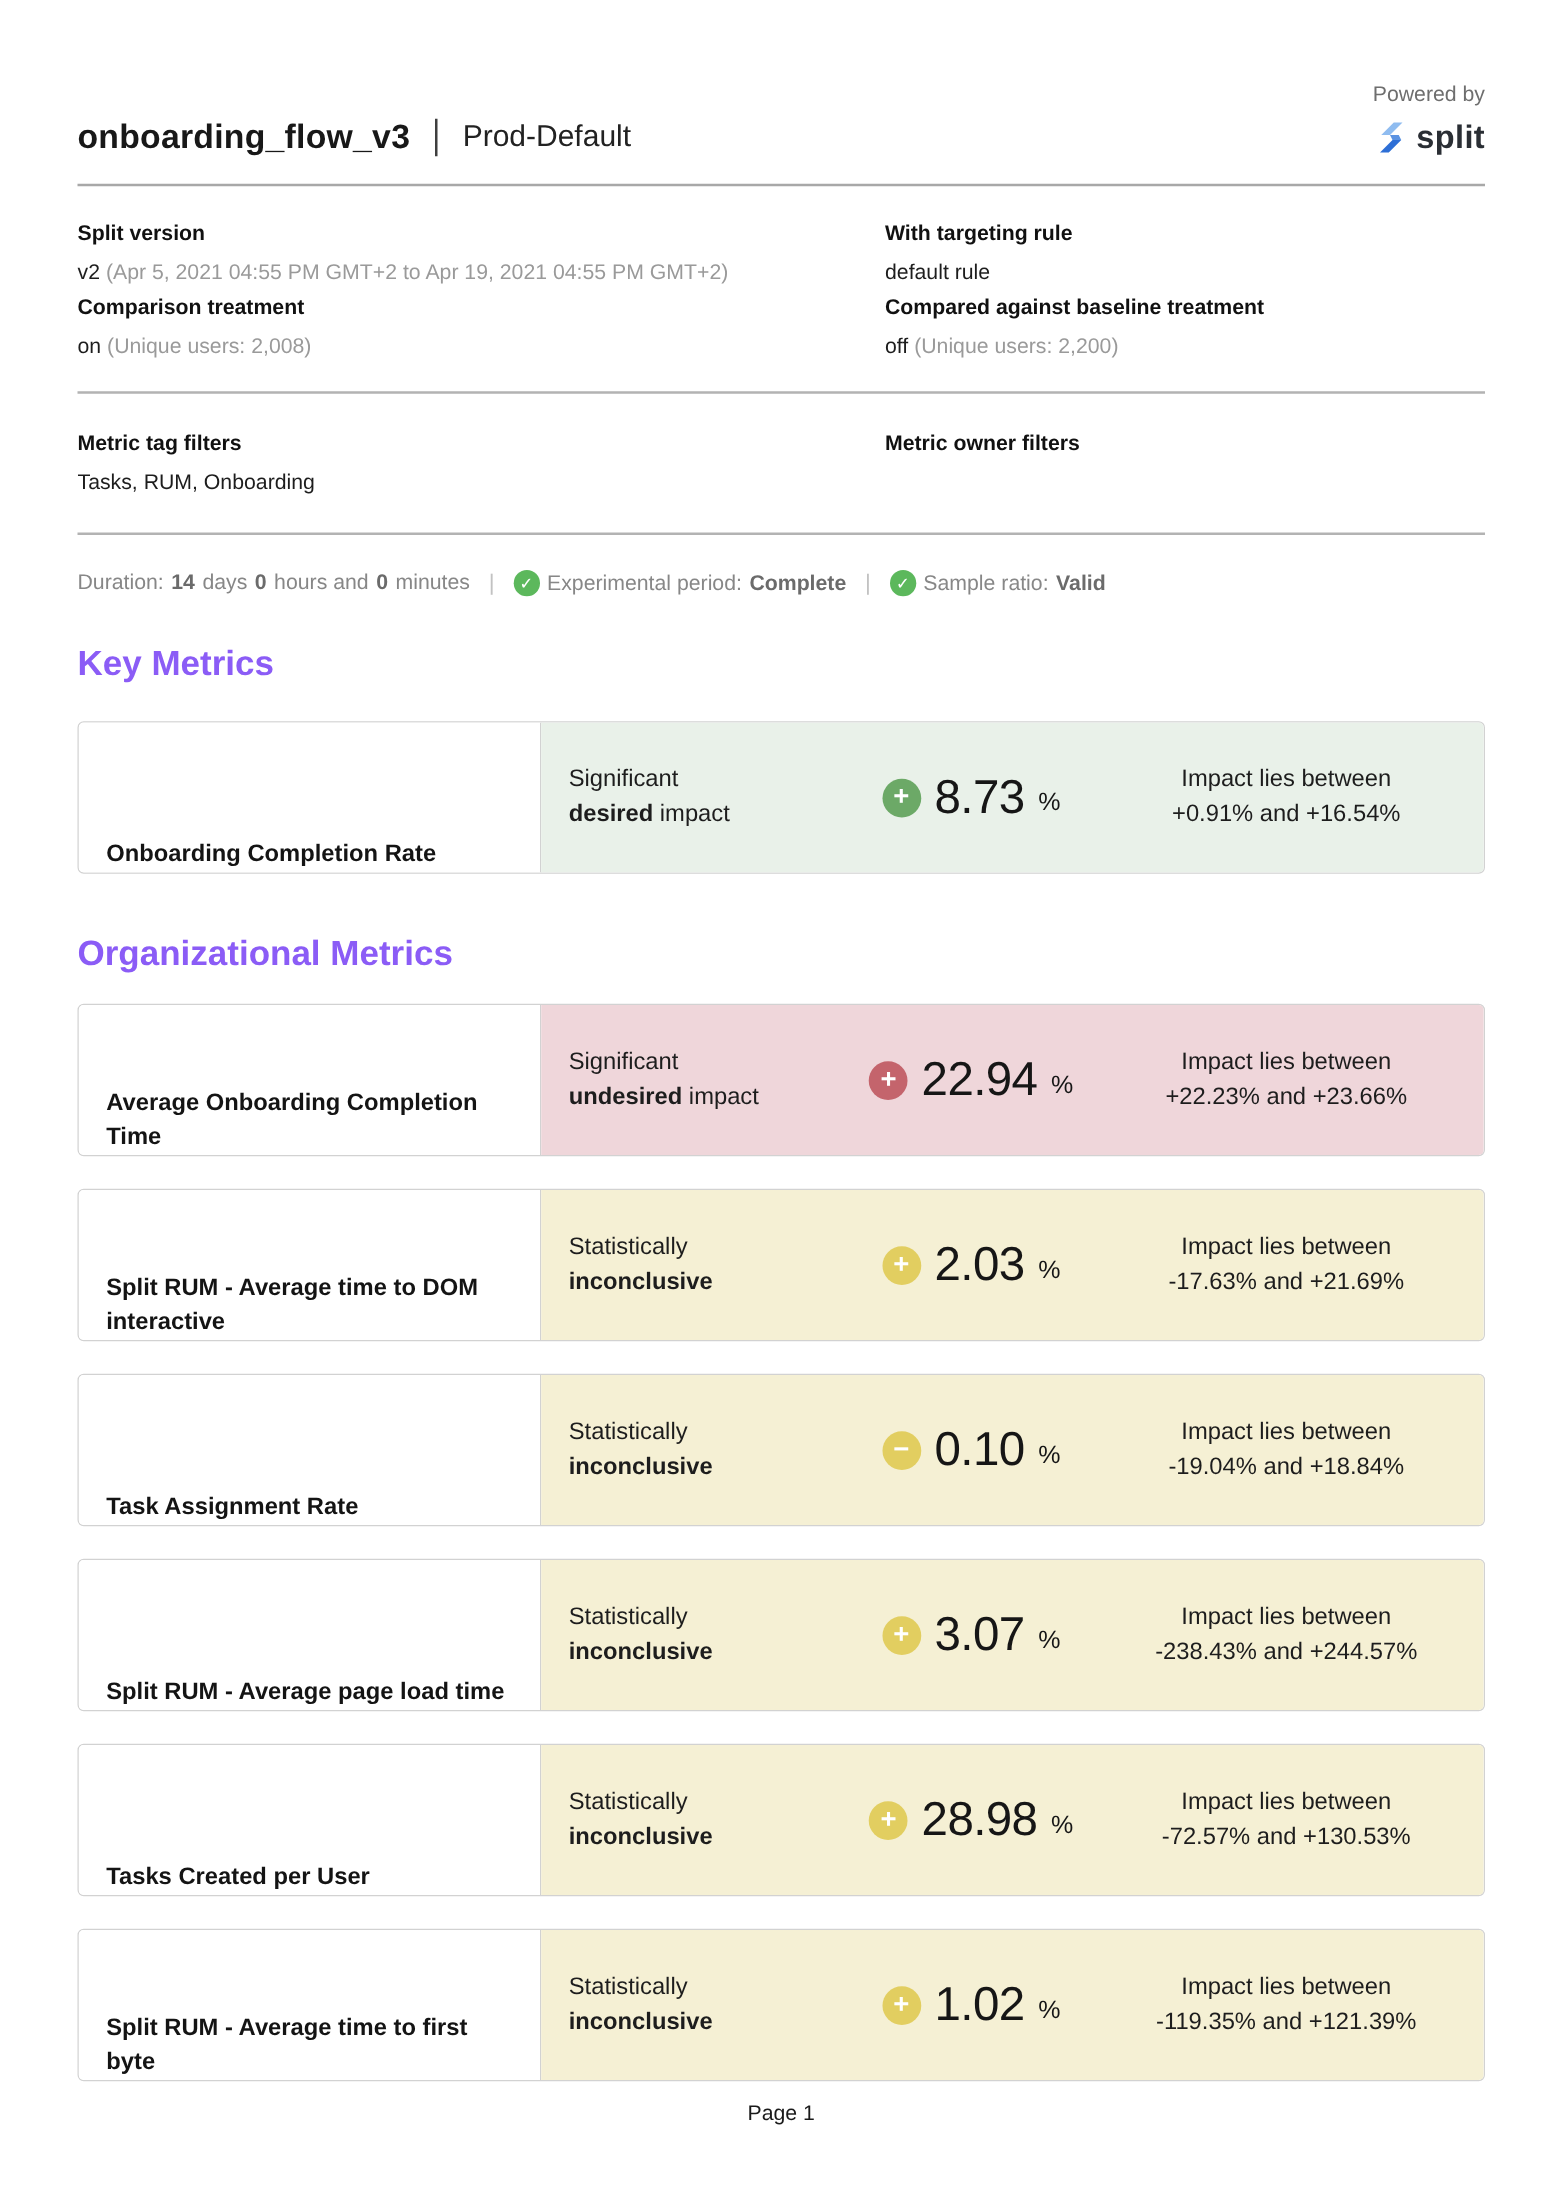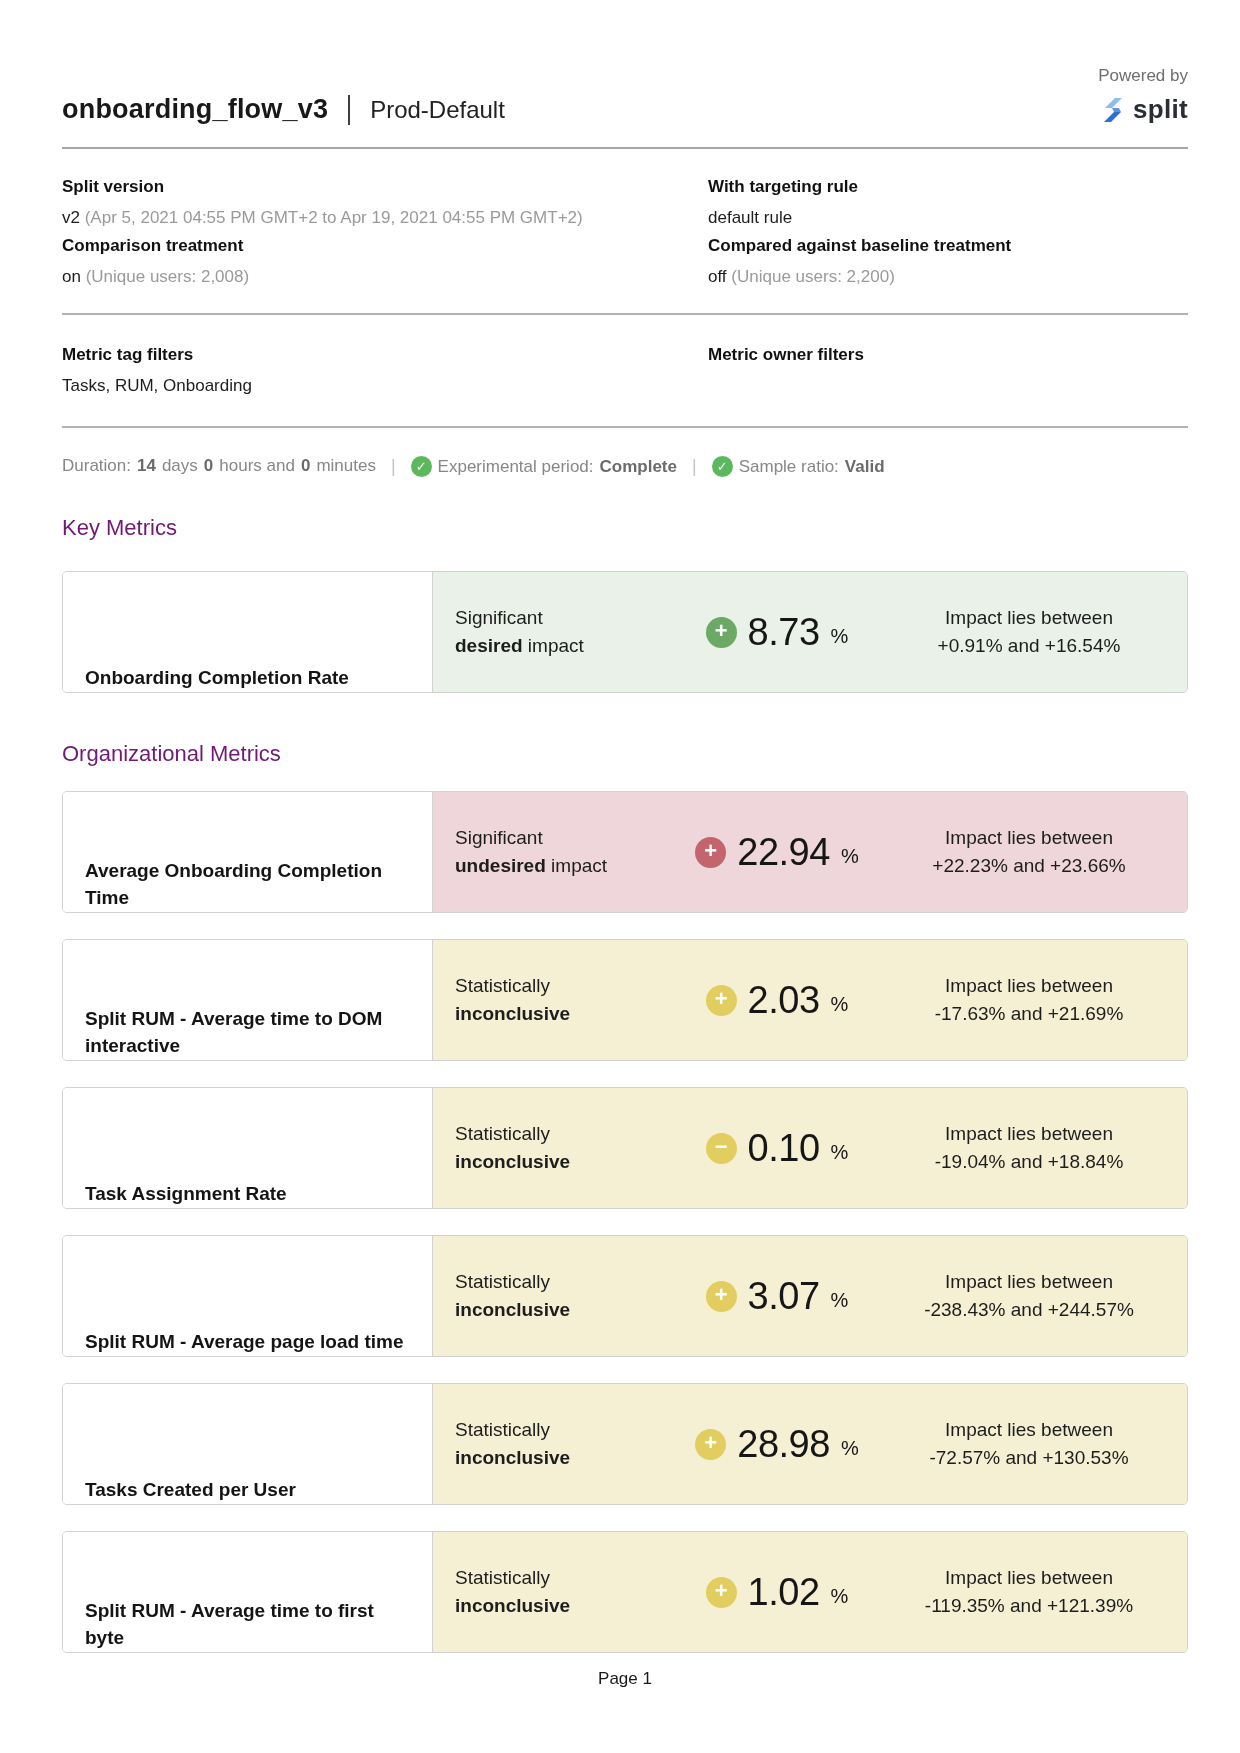--- a/index.html
+++ b/index.html
@@ -37,21 +37,21 @@
   .status-bar { display:flex; align-items:flex-start; gap:13px; margin-top:28px;
                 font-size:17px; color:#878787; flex-wrap:nowrap; }
   .status-bar b { color:#6b6b6b; }
   .pipe { color:#c2c2c2; font-size:18px; padding:0 2px; }
   .check-circle { width:21px; height:21px; border-radius:50%; background:#5cb85c;
                   color:#fff; font-size:13px; font-weight:700; display:inline-flex;
                   align-items:center; justify-content:center; flex:none; }
   .sb-group { display:flex; align-items:center; gap:6px; white-space:nowrap; }
 
   
-  .section-heading { font-size:22px; font-weight:400; color:#701a75; }
+  .section-heading { font-size:28px; font-weight:700; color:#8b5cf6; }
   .key-heading { margin:38px 0 30px; }
   .org-heading { margin:48px 0 24px; }
 
   .card { display:flex; align-items:stretch; height:122px; border:1px solid #d2d2d2;
           border-radius:5px; overflow:hidden; }
   .card + .card { margin-top:26px; }
   .card-name { width:370px; flex:none; background:#ffffff; border-right:1px solid #d2d2d2;
                display:flex; align-items:flex-end; padding:0 26px 0 22px; }
   .card-name span { font-size:19px; font-weight:700; color:#141414; line-height:1.42; }
   .card-body { flex:1; display:flex; align-items:center; }

